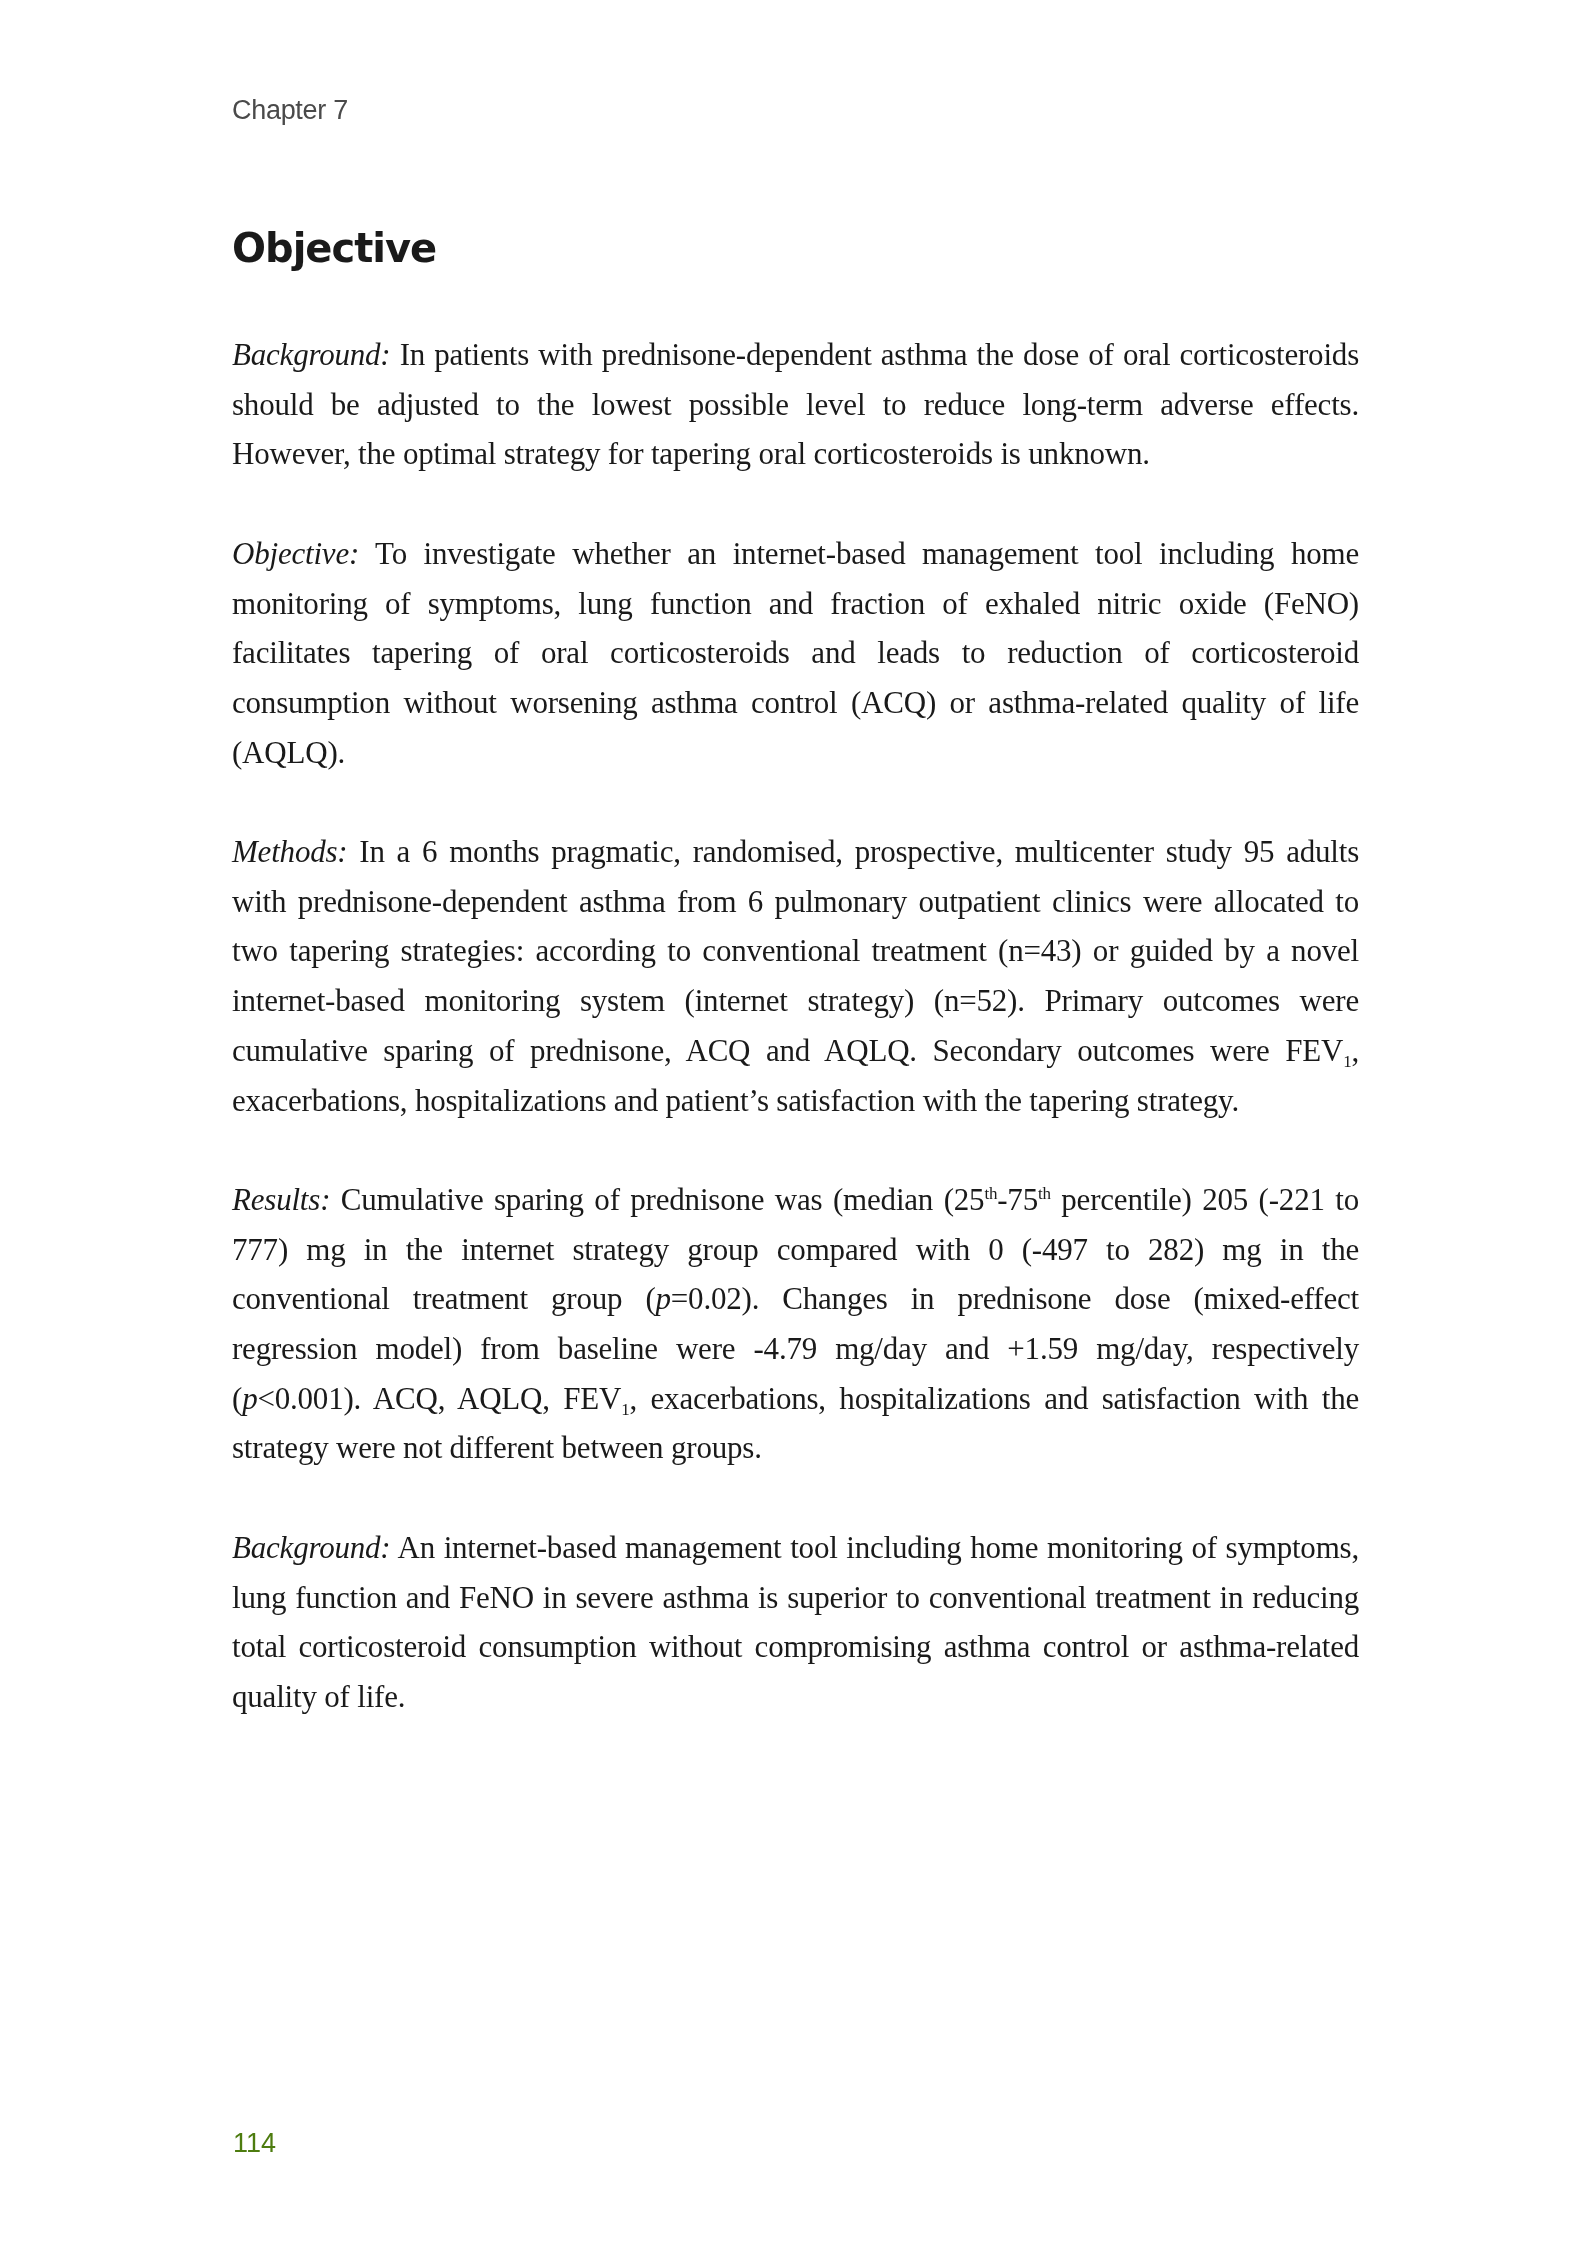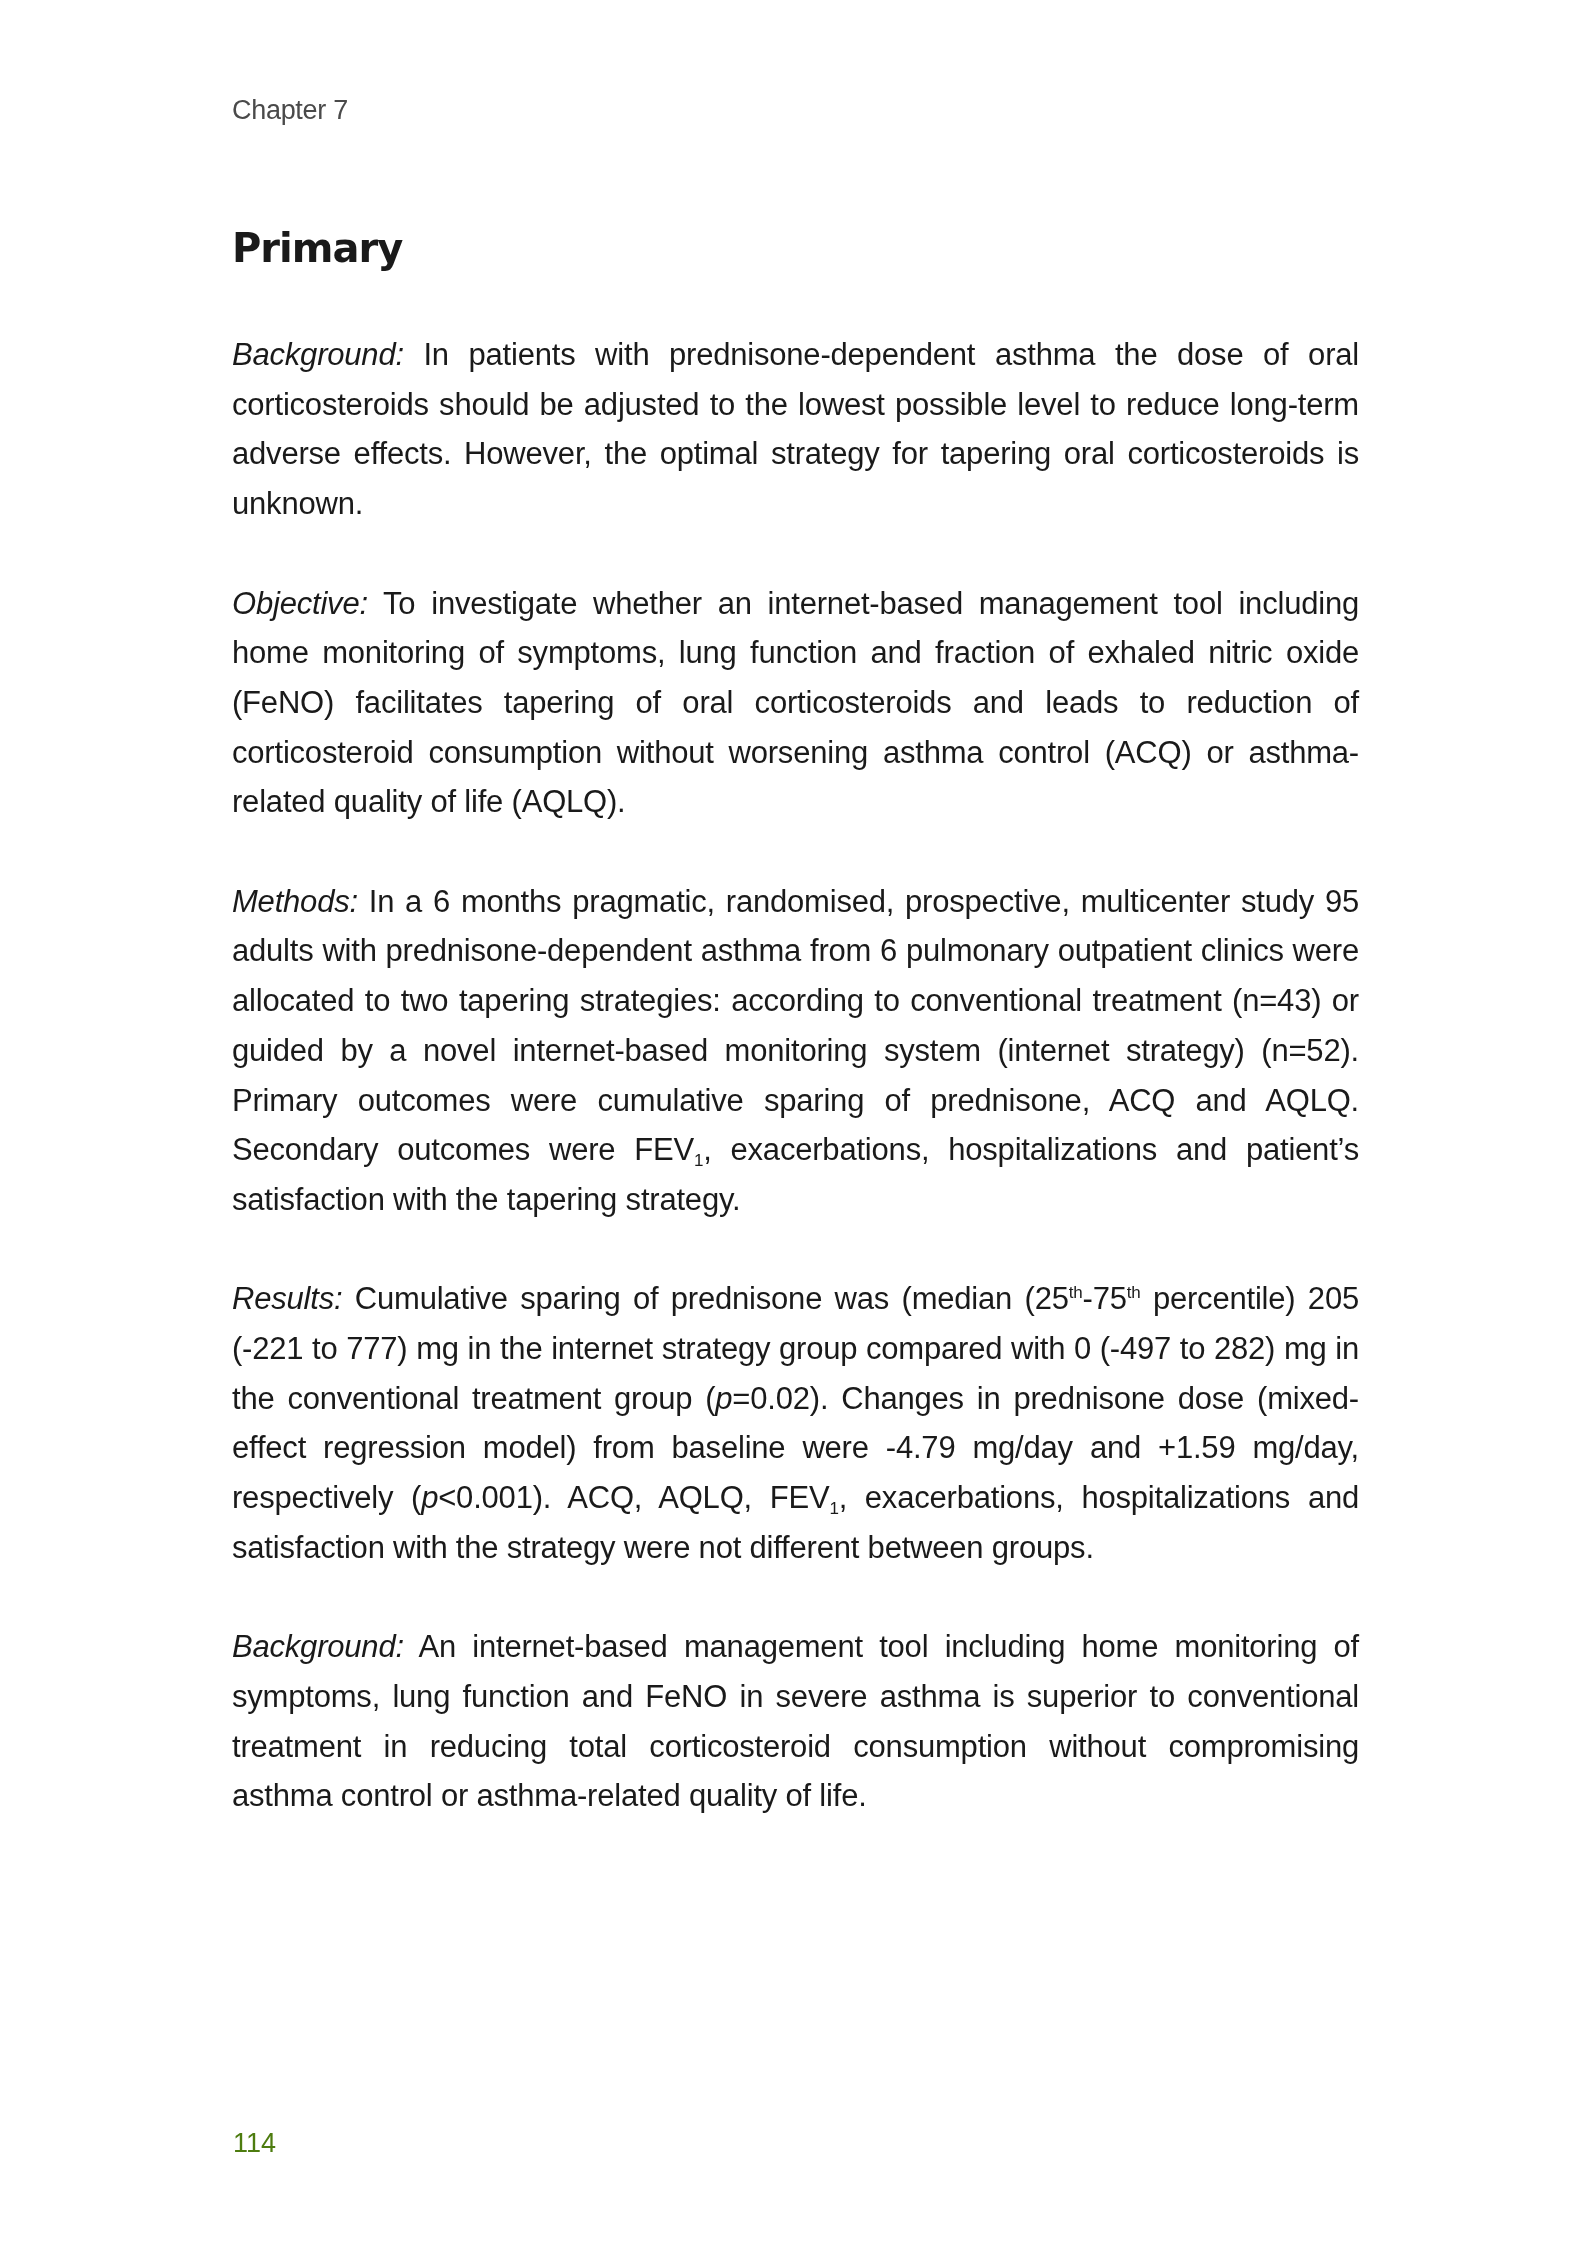--- a/index.html
+++ b/index.html
@@ -40,21 +40,21 @@
       line-height: 48px;
     }
     .body-text {
       position: absolute;
       left: 232px;
       top: 330px;
       width: 1127px;
     }
     .para {
       margin: 0 0 49.7px 0;
-      font-family: Liberation Sans, sans-serif;
+      font-family: Liberation Serif, serif;
       font-size: 31px;
       line-height: 49.7px;
       text-align: justify;
       letter-spacing: -0.2px;
       color: #1a1a1a;
     }
     .para .label {
       font-style: italic;
     }
     .para i {
@@ -74,21 +74,21 @@
       font-size: 27px;
       color: #4d7c0f;
       line-height: 32px;
     }
   </style>
 </head>
 <body>
 
 <div class="running-head">Chapter 7</div>
 
-<h1 class="title">Primary</h1>
+<h1 class="title">Objective</h1>
 
 <div class="body-text">
 
   <p class="para"><span class="label">Background:</span><span> In patients with prednisone-dependent asthma the dose of oral corticosteroids should be adjusted to the lowest possible level to reduce long-term adverse effects. However, the optimal strategy for tapering oral corticosteroids is unknown.</span></p>
 
   <p class="para"><span class="label">Objective:</span><span> To investigate whether an internet-based management tool including home monitoring of symptoms, lung function and fraction of exhaled nitric oxide (FeNO) facilitates tapering of oral corticosteroids and leads to reduction of corticosteroid consumption without worsening asthma control (ACQ) or asthma-related quality of life (AQLQ).</span></p>
 
   <p class="para"><span class="label">Methods:</span><span> In a 6 months pragmatic, randomised, prospective, multicenter study 95 adults with prednisone-dependent asthma from 6 pulmonary outpatient clinics were allocated to two tapering strategies: according to conventional treatment (n=43) or guided by a novel internet-based monitoring system (internet strategy) (n=52). Primary outcomes were cumulative sparing of prednisone, ACQ and AQLQ. Secondary outcomes were FEV</span><sub>1</sub><span>, exacerbations, hospitalizations and patient’s satisfaction with the tapering strategy.</span></p>
 
   <p class="para"><span class="label">Results:</span><span> Cumulative sparing of prednisone was (median (25</span><sup>th</sup><span>-75</span><sup>th</sup><span> percentile) 205 (-221 to 777) mg in the internet strategy group compared with 0 (-497 to 282) mg in the conventional treatment group (</span><i>p</i><span>=0.02). Changes in prednisone dose (mixed-effect regression model) from baseline were -4.79 mg/day and +1.59 mg/day, respectively (</span><i>p</i><span>&lt;0.001). ACQ, AQLQ, FEV</span><sub>1</sub><span>, exacerbations, hospitalizations and satisfaction with the strategy were not different between groups.</span></p>

